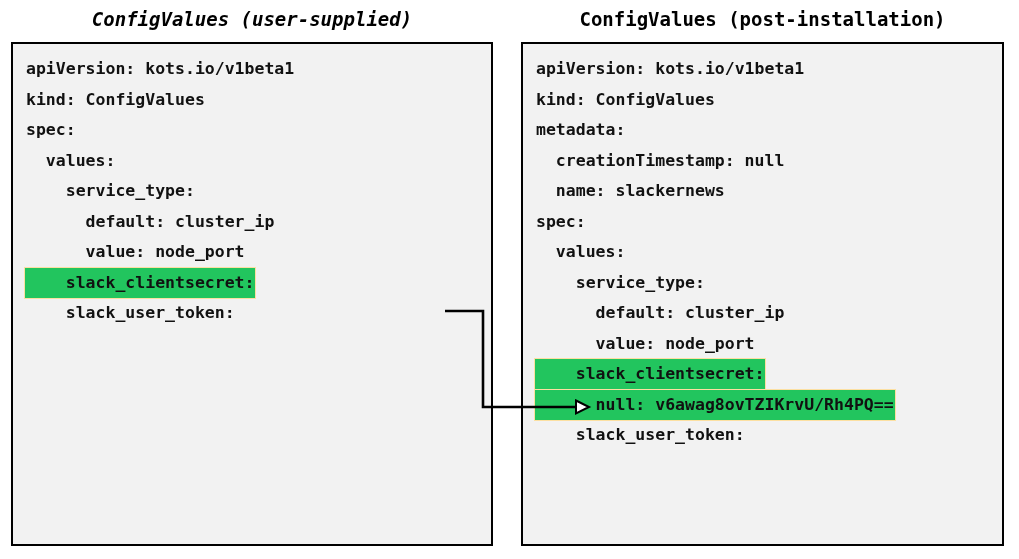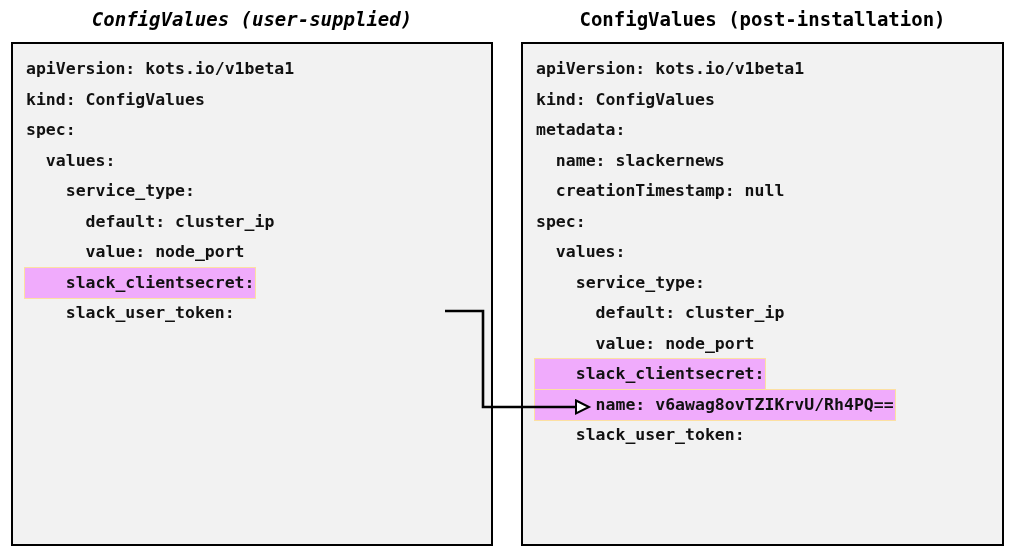--- a/index.html
+++ b/index.html
@@ -72,21 +72,21 @@
     padding-left: 12px;
   }
 
   .code-line > .txt {
     display: inline-block;
     padding: 0 1px;
     white-space: pre;
   }
 
   .code-line.hl > .txt {
-    background: #f0abfc;
+    background: #22c55e;
     box-shadow: 0 0 0 1px #fce0a2;
   }
 
   
   #connector {
     position: absolute;
     left: 0;
     top: 0;
     width: 1019px;
     height: 559px;
@@ -114,29 +114,29 @@
       </div>
   </div>
 
   <div class="panel-title" id="title-right">ConfigValues (post-installation)</div>
 
   <div class="panel" id="panel-right">
     <div class="code" id="code-right">
         <div class="code-line"><span class="txt">apiVersion: kots.io/v1beta1</span></div>
         <div class="code-line"><span class="txt">kind: ConfigValues</span></div>
         <div class="code-line"><span class="txt">metadata:</span></div>
+        <div class="code-line"><span class="txt">  creationTimestamp: null</span></div>
         <div class="code-line"><span class="txt">  name: slackernews</span></div>
-        <div class="code-line"><span class="txt">  creationTimestamp: null</span></div>
         <div class="code-line"><span class="txt">spec:</span></div>
         <div class="code-line"><span class="txt">  values:</span></div>
         <div class="code-line"><span class="txt">    service_type:</span></div>
         <div class="code-line"><span class="txt">      default: cluster_ip</span></div>
         <div class="code-line"><span class="txt">      value: node_port</span></div>
         <div class="code-line hl"><span class="txt">    slack_clientsecret:</span></div>
-        <div class="code-line hl"><span class="txt">      name: v6awag8ovTZIKrvU/Rh4PQ==</span></div>
+        <div class="code-line hl"><span class="txt">      null: v6awag8ovTZIKrvU/Rh4PQ==</span></div>
         <div class="code-line"><span class="txt">    slack_user_token:</span></div>
       </div>
   </div>
 
   <svg id="connector" viewBox="0 0 1019 559" width="1019" height="559" xmlns="http://www.w3.org/2000/svg">
     <polyline points="445,311 483,311 483,407 576,407" fill="none" stroke="#000000" stroke-width="2.6"></polyline>
     <polygon points="576,400.5 589,407 576,413.5" fill="#ffffff" stroke="#000000" stroke-width="2"></polygon>
   </svg>
 
 </div>

